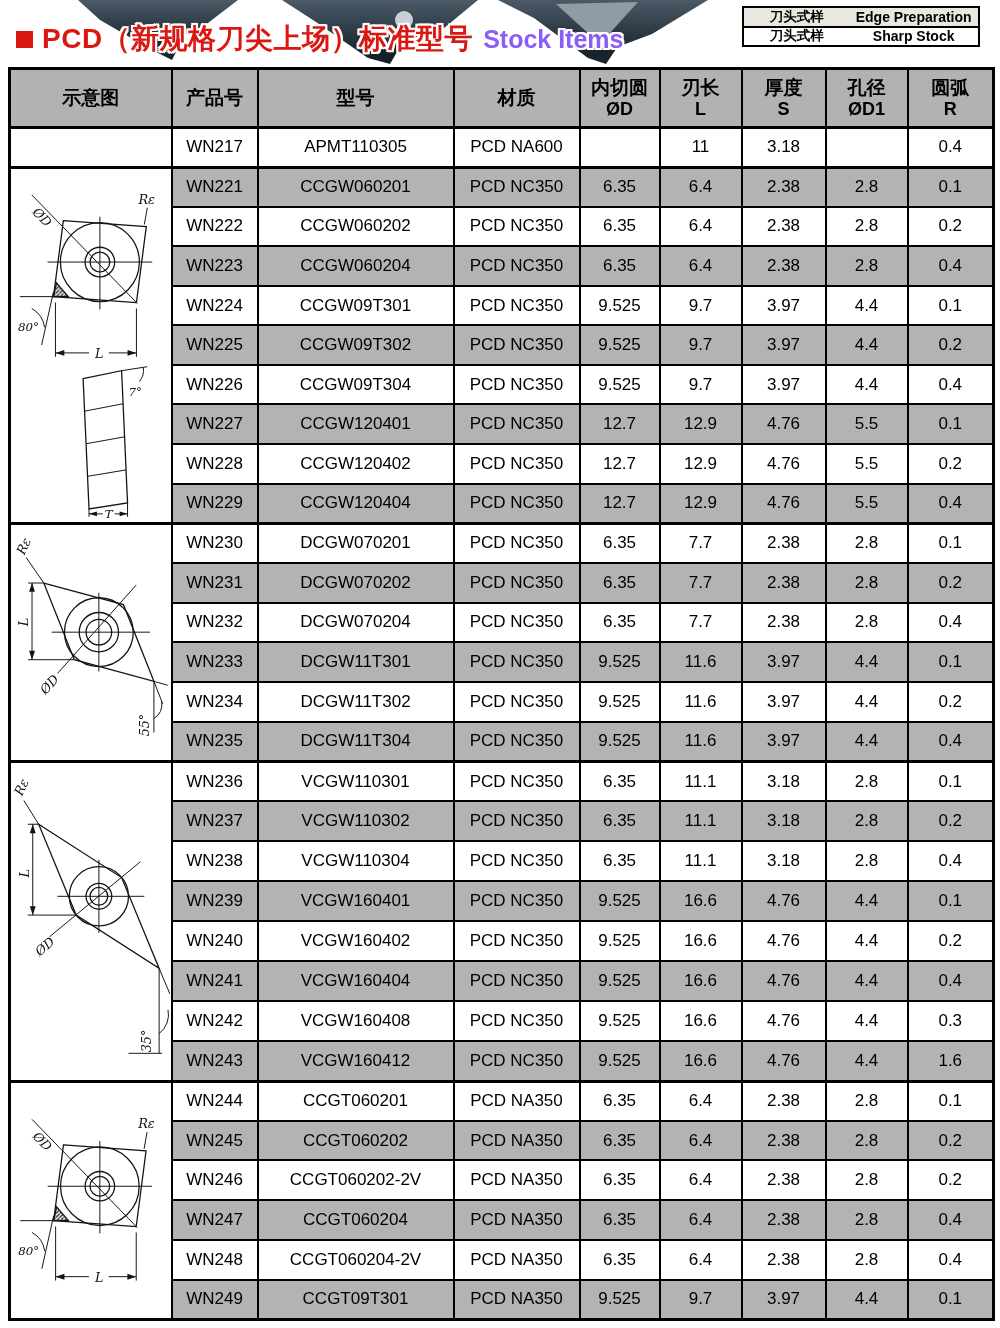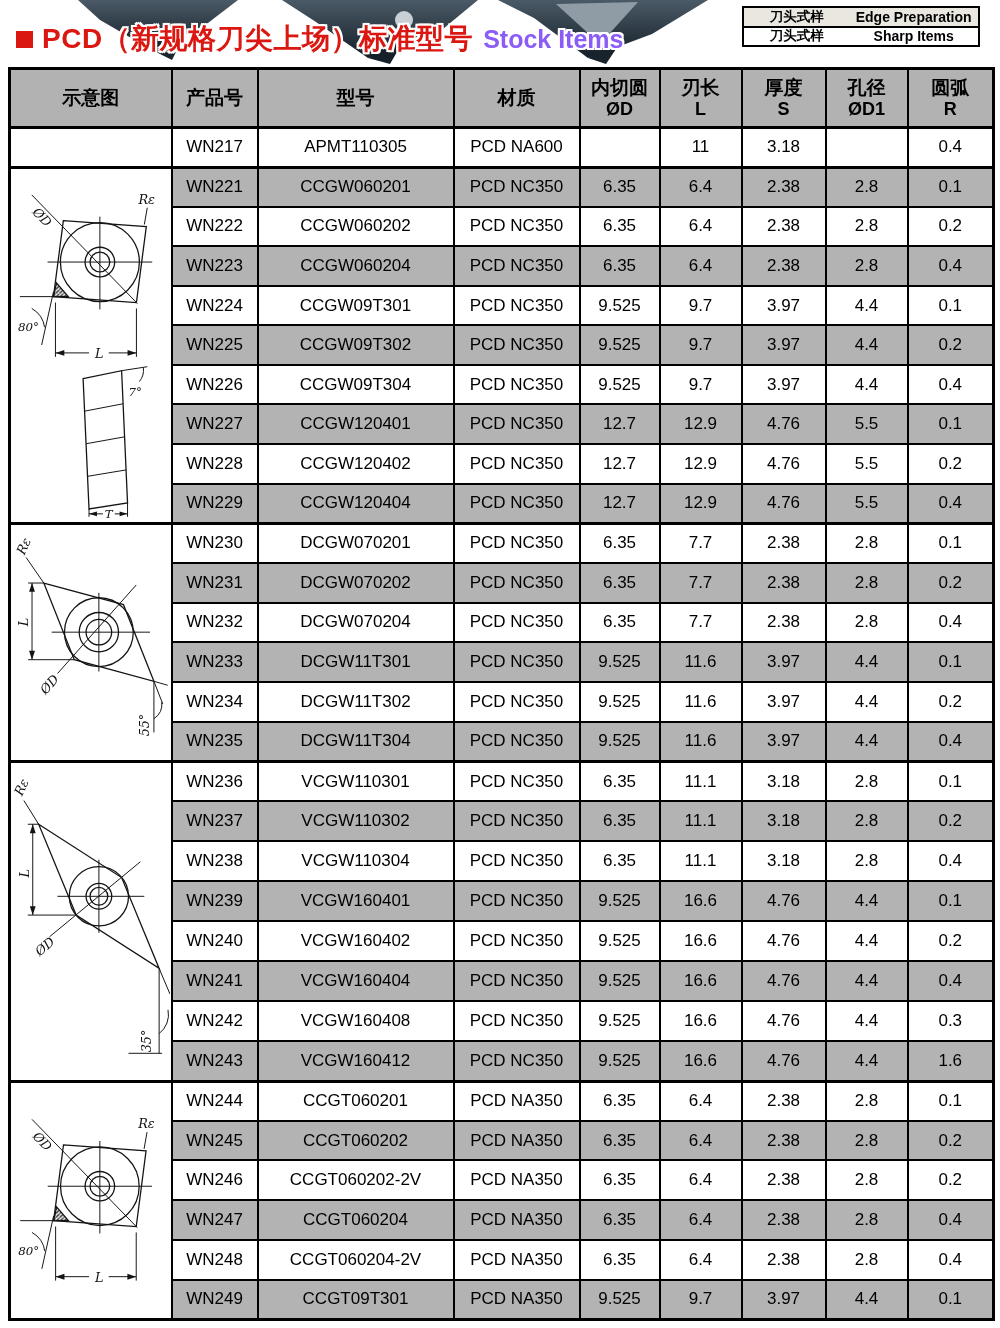--- a/index.html
+++ b/index.html
@@ -70,21 +70,21 @@
     <span class="black">Stock Items</span>
   </div>
 
   <div class="info-box">
     <div class="info-row first">
       <span class="zh">刀头式样</span>
       <span class="en">Edge Preparation</span>
     </div>
     <div class="info-row">
       <span class="zh">刀头式样</span>
-      <span class="en">Sharp Items</span>
+      <span class="en">Sharp Stock</span>
     </div>
   </div>
 
   <table class="catalog">
     <colgroup>
       <col style="width:162px">
         <col style="width:86px">
         <col style="width:196px">
       <col style="width:126px">
         <col style="width:80px">

